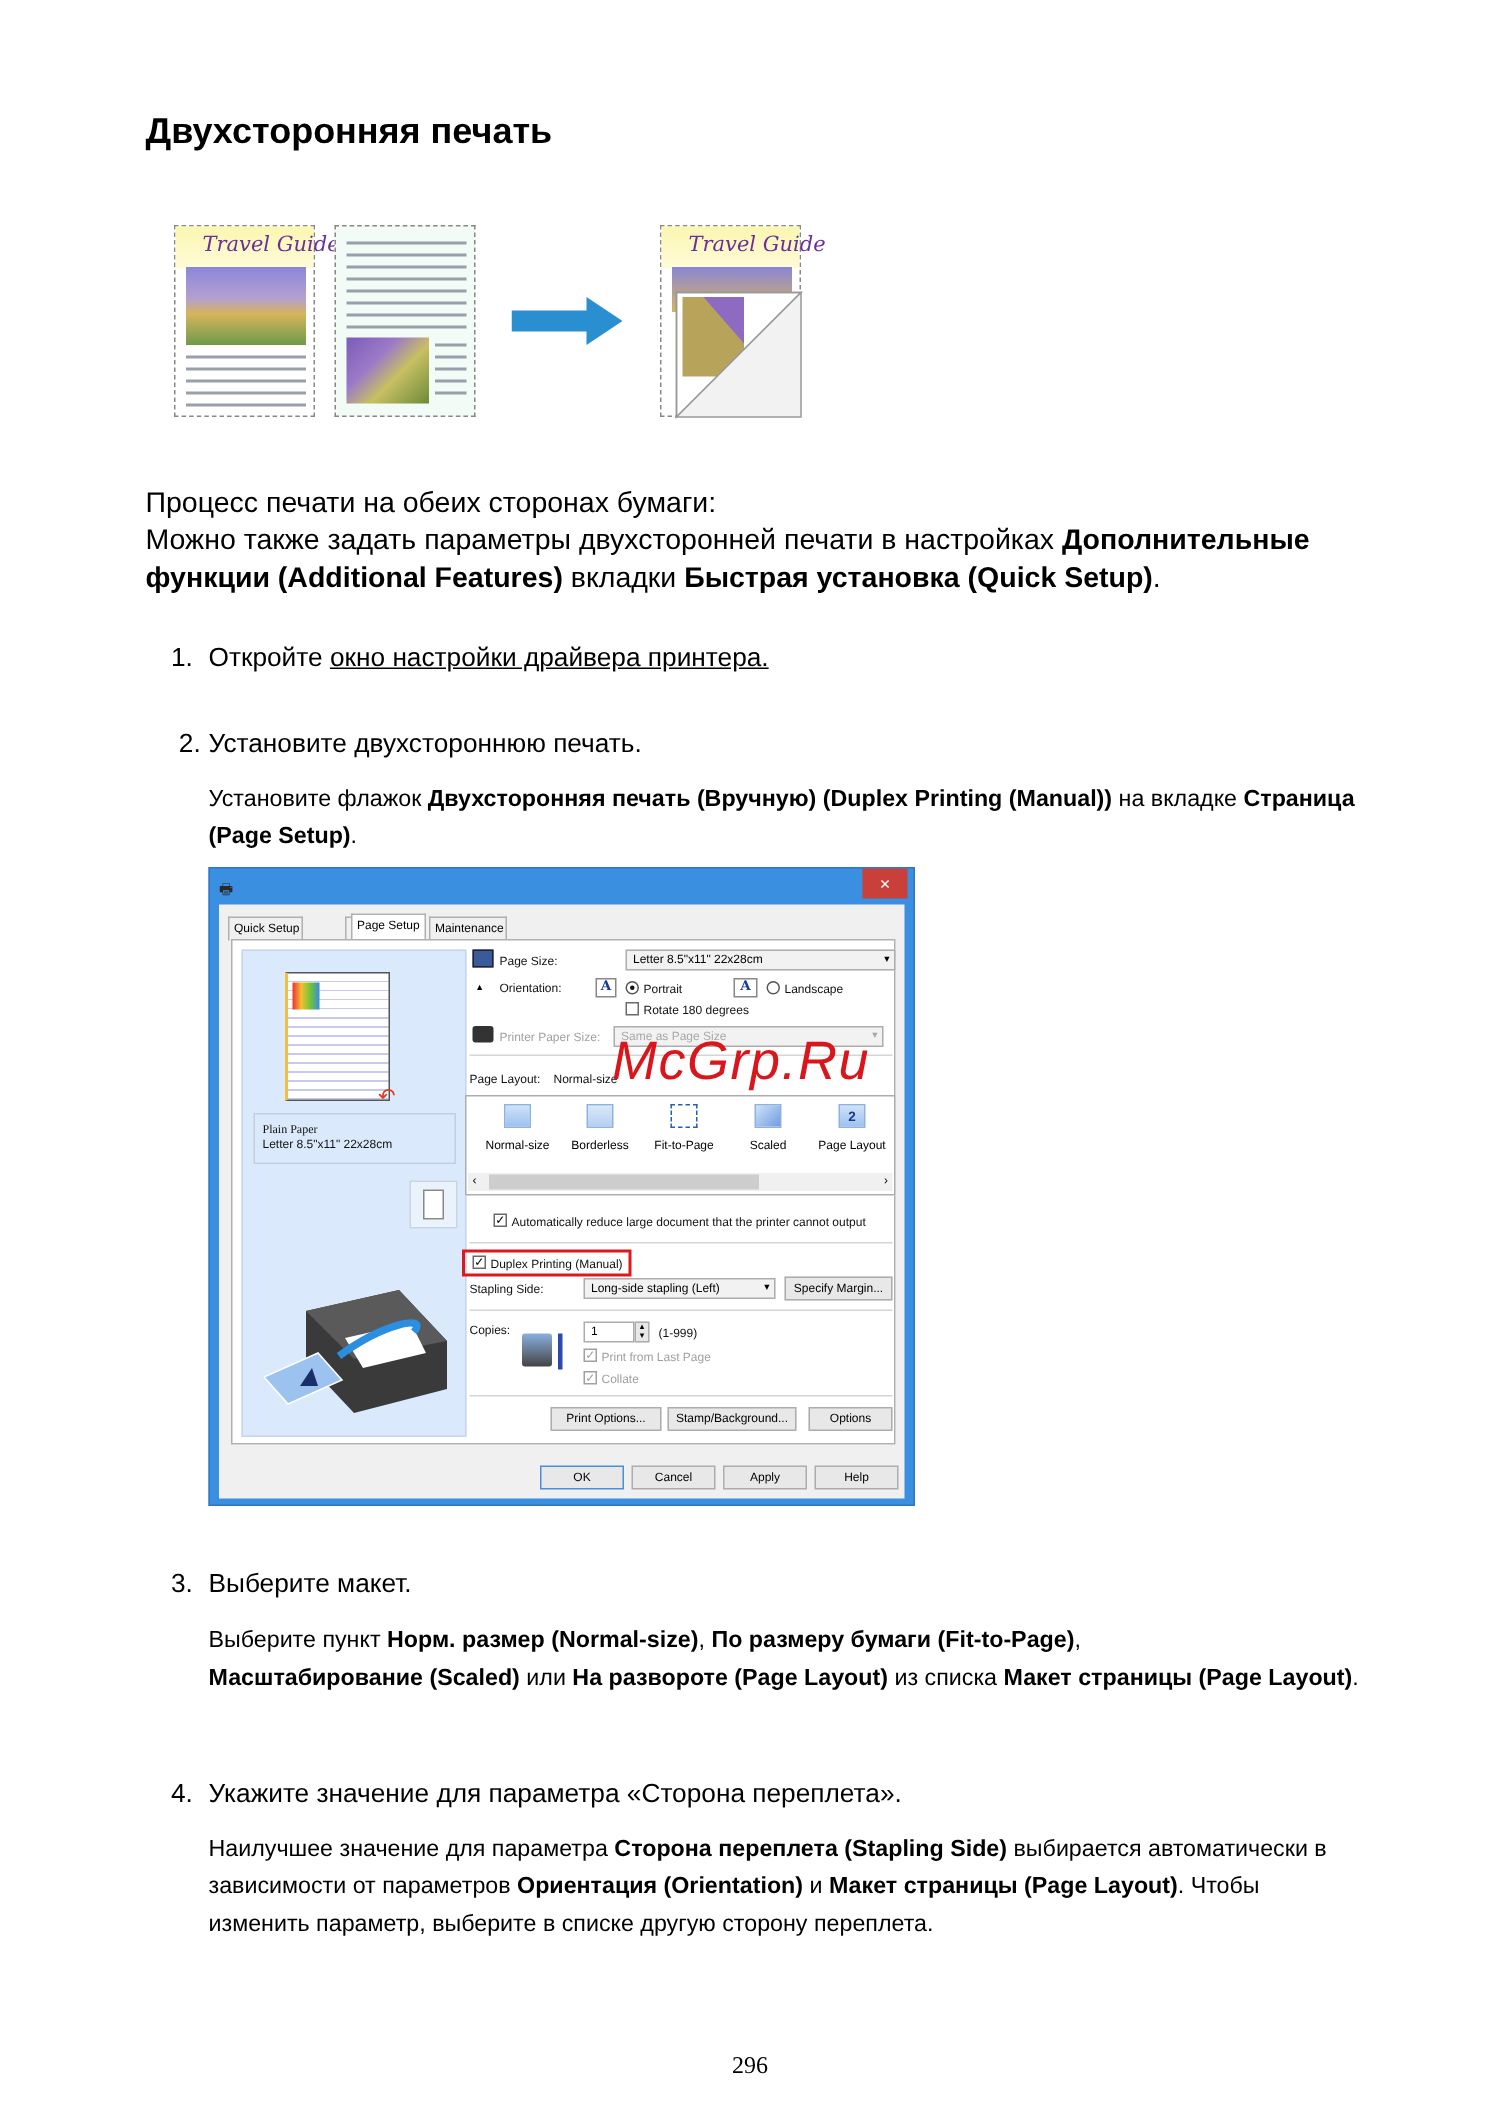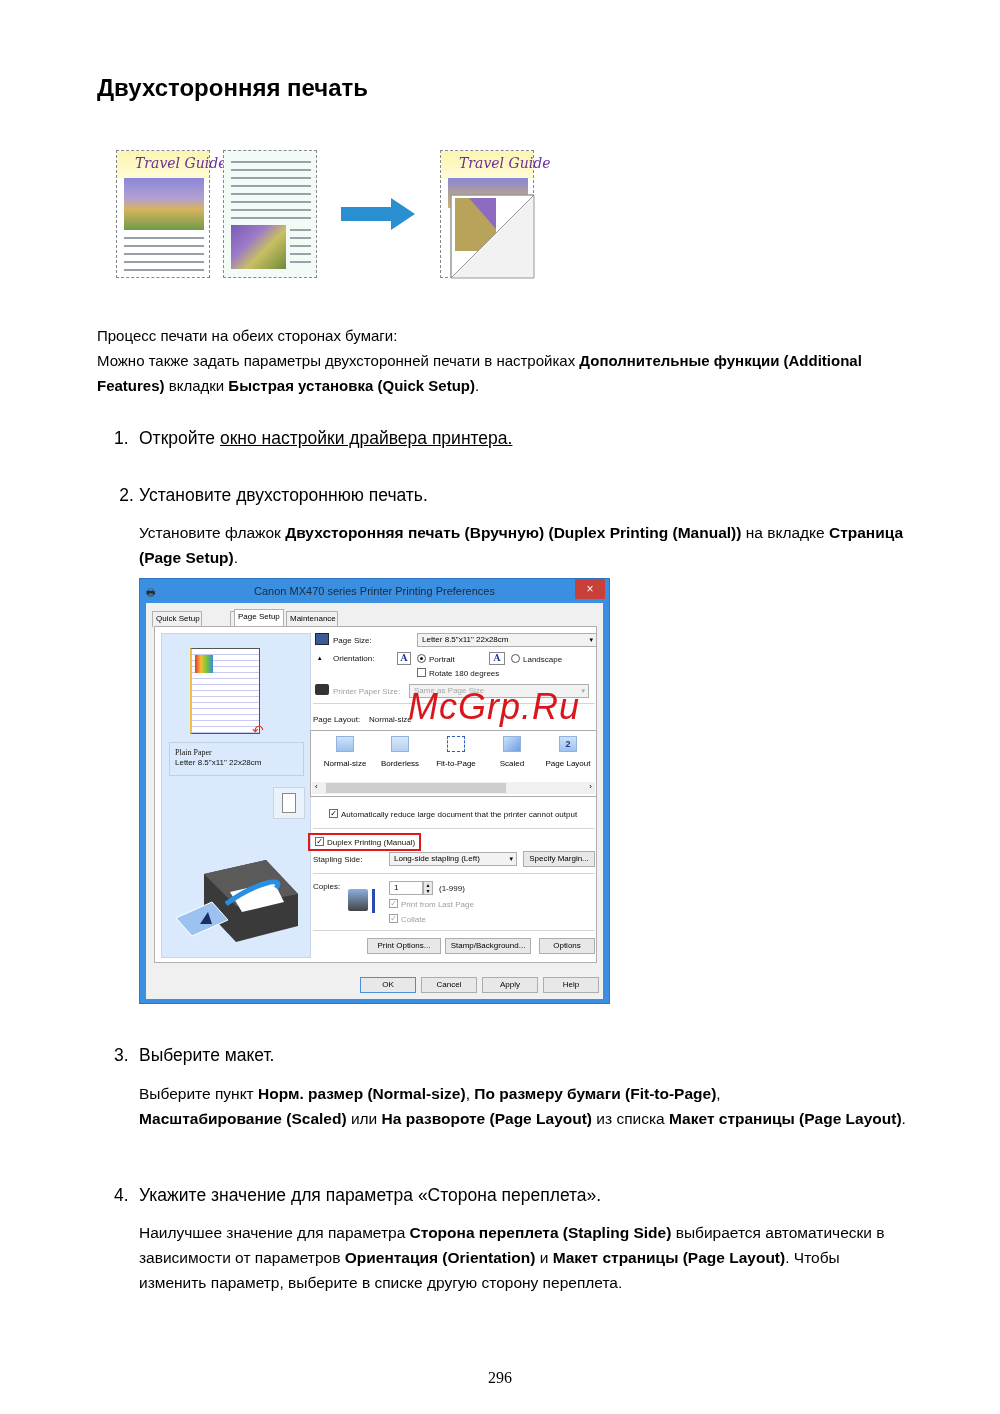--- a/index.html
+++ b/index.html
@@ -1,20 +1,20 @@
 <!DOCTYPE html>
 <html><head>
 <meta charset="utf-8">
 <style>
   * { box-sizing: border-box; margin: 0; padding: 0; }
   html, body { width: 1000px; height: 1414px; background: #fff; }
   body { font-family: "Liberation Sans", sans-serif; color: #000; position: relative; overflow: hidden; }
   .abs { position: absolute; }
   h1 { position: absolute; left: 97px; top: 74px; font-size: 24px; font-weight: bold; }
-  .p { position: absolute; left: 97px; font-size: 15px; line-height: 25px; }
+  .p { position: absolute; left: 97px; font-size: 19px; line-height: 25px; }
   .step { position: absolute; left: 114px; font-size: 17.5px; }
   .step .num { display: inline-block; width: 25px; }
   .sub { position: absolute; left: 139px; font-size: 15.5px; line-height: 25px; width: 770px; }
   b { font-weight: bold; }
   a.link { color: #000000; text-decoration: underline; }
 
   
   .page { position: absolute; width: 94px; height: 128px; border: 1px dashed #888; background: #fff; }
   .page .tg { position:absolute; left:0; top:0; width:100%; height:28px; background: linear-gradient(#fbf6b0,#fffbd8); font-family: "DejaVu Serif", serif; font-style: italic; color:#6a2f9a; font-size: 14px; padding:4px 18px; white-space:nowrap; }
   .page .img { position:absolute; border:0; }
@@ -108,21 +108,20 @@
 
 <div class="step" style="top:485px;text-align:center;">
   <span class="num">2.</span><span>Установите двухстороннюю печать.</span>
 </div>
 <div class="sub" style="top:520px;">
   <span>Установите флажок </span><b>Двухсторонняя печать (Вручную) (Duplex Printing (Manual))</b><span> на вкладке </span><b>Страница (Page Setup)</b><span>.</span>
 </div>
 
 <div class="dlg">
   <span class="abs" style="left:6px;top:6px;font-size:10px;color:#2a2a2a;">🖶</span>
-  <div class="title">Canon MX470 series Printer Printing Preferences</div>
   <div class="close">×</div>
   <div class="body">
     <div class="tabs">
       <div class="tab" style="left:0;width:50px;">Quick Setup</div>
       <div class="tab" style="left:52px;width:28px;margin-left:26px;">Main</div>
       <div class="tab active" style="left:82px;width:50px;">Page Setup</div>
       <div class="tab" style="left:134px;width:52px;">Maintenance</div>
     </div>
     <div class="panel">
       <div class="preview">

